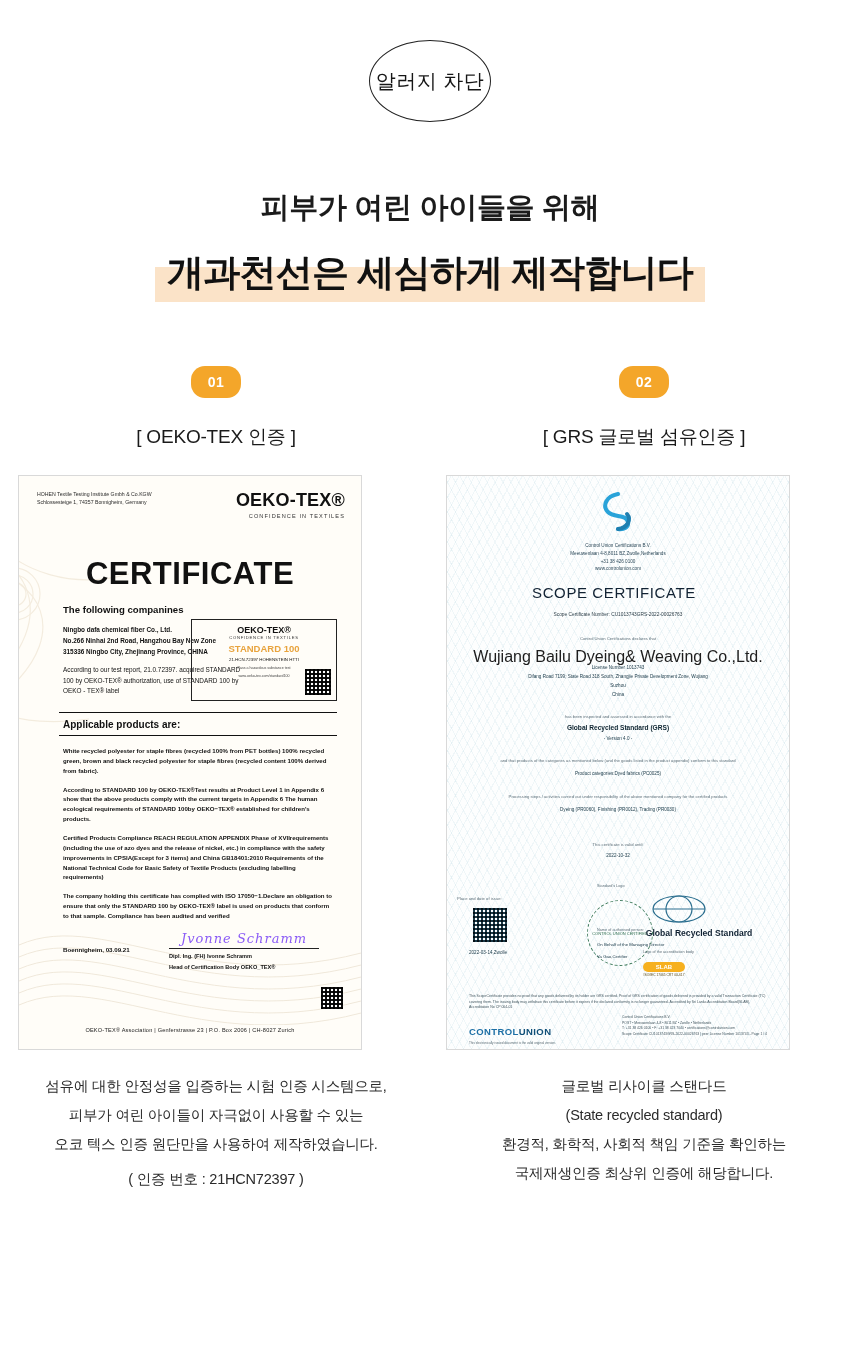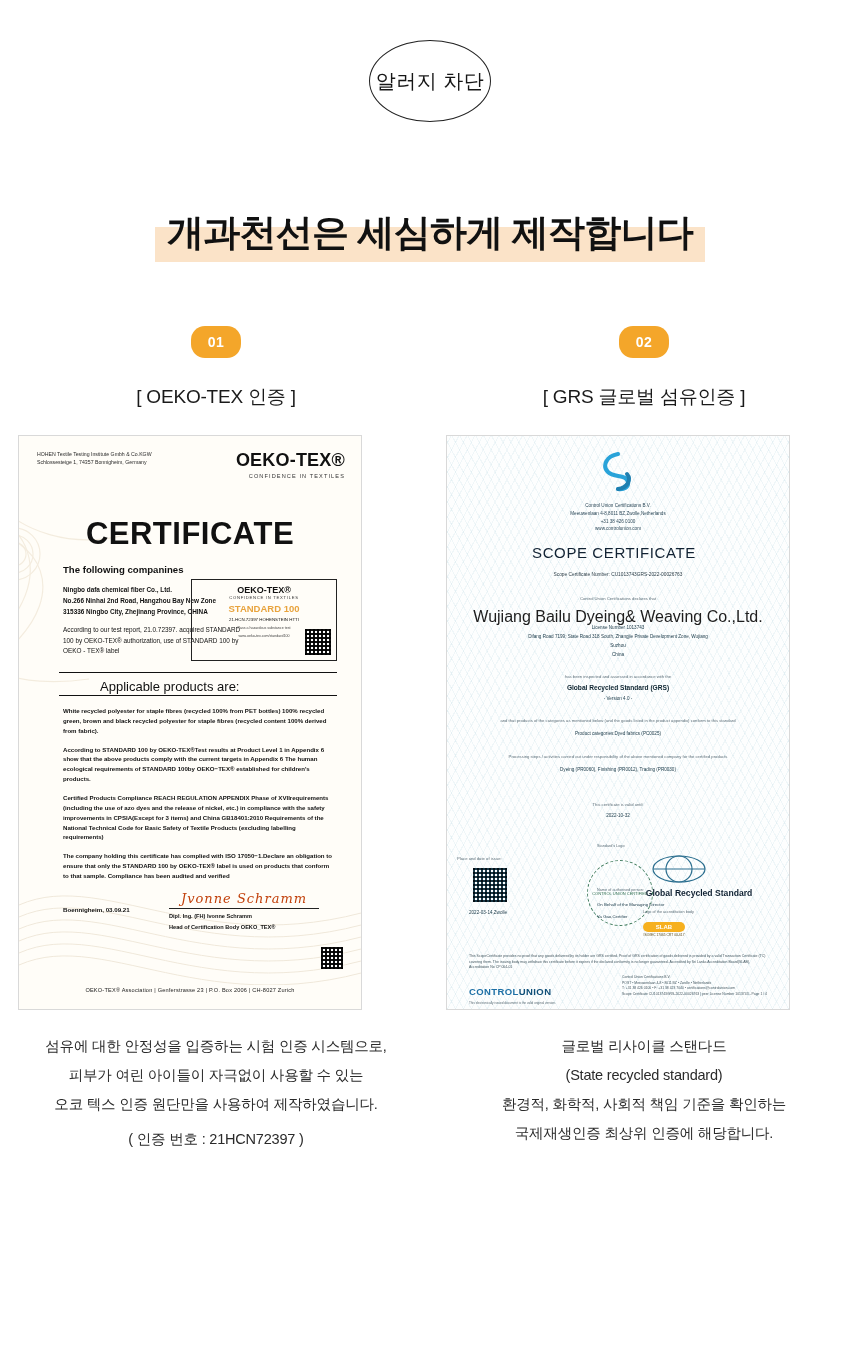--- a/index.html
+++ b/index.html
@@ -156,21 +156,21 @@
   .std-box .qr {
     position:absolute; right:5px; bottom:5px; width:26px; height:26px;
     background:
       repeating-linear-gradient(90deg,#111 0 2px, #fff 2px 4px),
       repeating-linear-gradient(0deg,#111 0 2px, #fff 2px 4px);
     background-blend-mode: multiply;
   }
 
   .applicable {
     position:absolute; top:243px; left:44px;
-    font-size: 13px; font-weight:400;margin-left:37px;
+    font-size: 10px; font-weight:700;
   }
   .rule {
     position:absolute; left:40px; right:24px; height:1px; background:#111;
   }
   .body-text {
     position:absolute; left:44px; right:26px;
     font-size: 6.1px; line-height:1.62; color:#111; font-weight:700;
   }
   .body-text p { margin: 0 0 9px 0; }
 
@@ -178,21 +178,21 @@
     position:absolute; left:44px; top:470px;
     font-size: 6.2px; font-weight:700;
   }
   .sign-wrap {
     position:absolute; left:150px; top:455px; width:150px; text-align:center;
   }
   .sign-script {
     font-family: "DejaVu Serif", serif;
     font-style: italic;
     font-size: 13px;
-    color:#c2410c;
+    color:#8b5cf6;
     letter-spacing: 1px;
   }
   .sign-line { border-top:1px solid #222; margin-top:2px; }
   .sign-role { font-size:5.6px; font-weight:700; text-align:left; margin-top:3px; line-height:1.5; }
 
   .qr-br {
     position:absolute; right:18px; bottom:40px; width:22px; height:22px;
     background:
       repeating-linear-gradient(90deg,#111 0 2px, #fff 2px 4px),
       repeating-linear-gradient(0deg,#111 0 2px, #fff 2px 4px);
@@ -280,20 +280,21 @@
   }
 </style>
 </head>
 <body>
 
 <div class="badge-wrap">
   <div class="badge">알러지 차단</div>
 </div>
 
 <div class="headline">
+  <div class="line1">피부가 여린 아이들을 위해</div>
   <div><span class="line2">개과천선은 세심하게 제작합니다</span></div>
 </div>
 
 <div class="columns">
 
   <div class="col">
     <div class="num-pill">01</div>
     <div class="col-title">[ OEKO-TEX 인증 ]</div>
 
     <div class="cert-frame">

